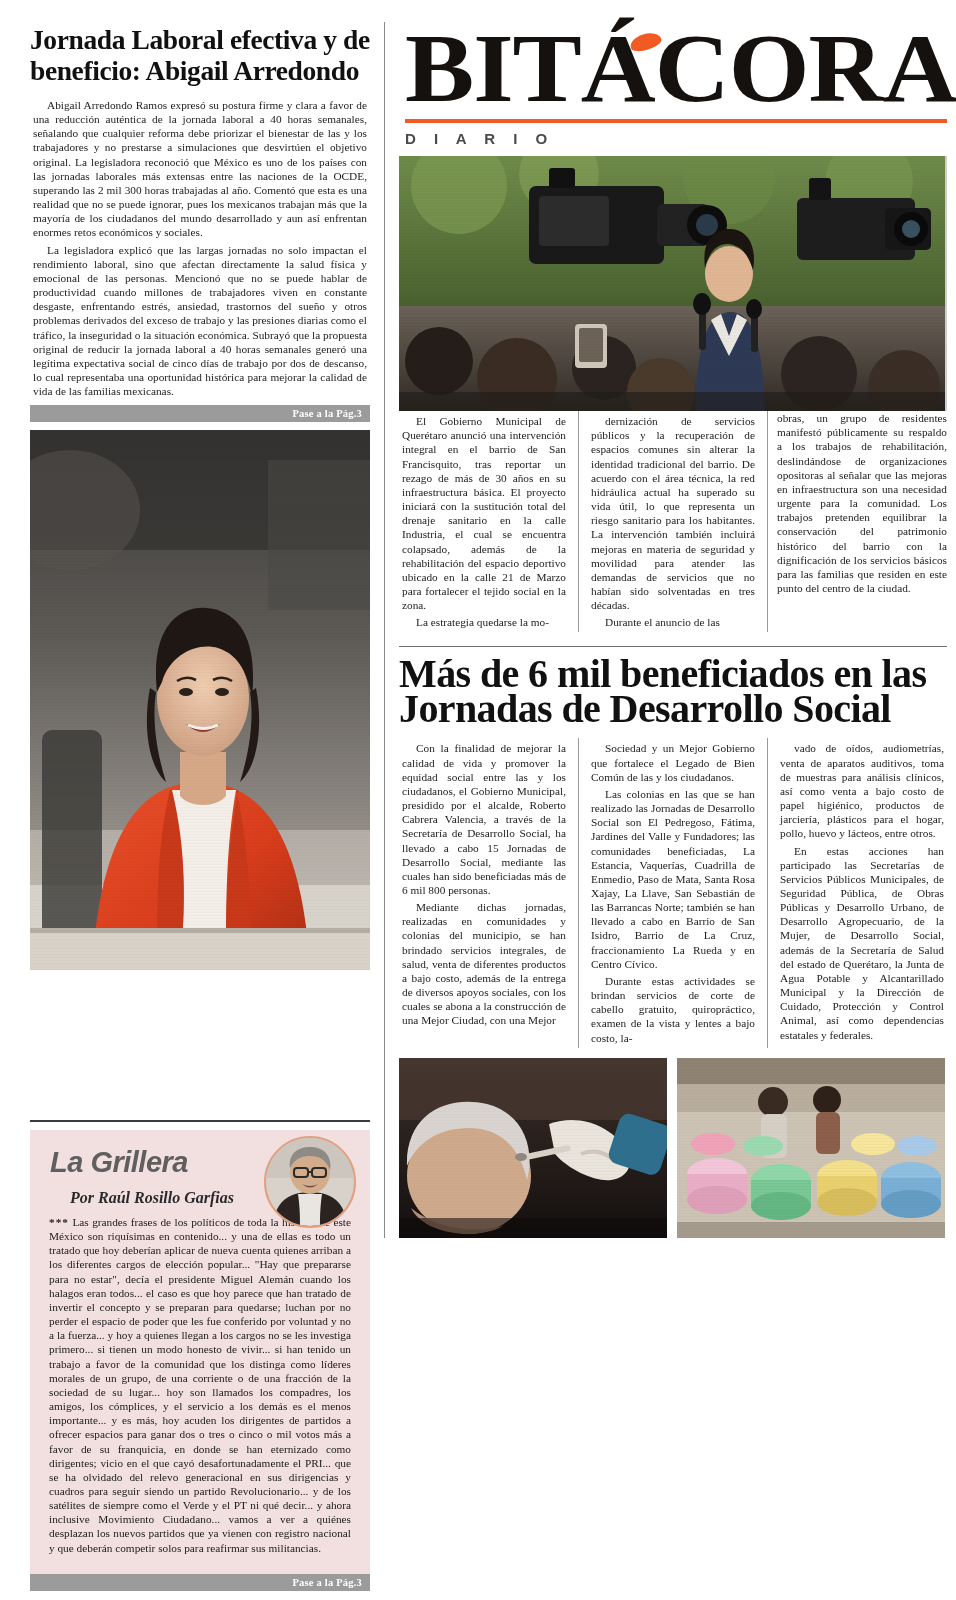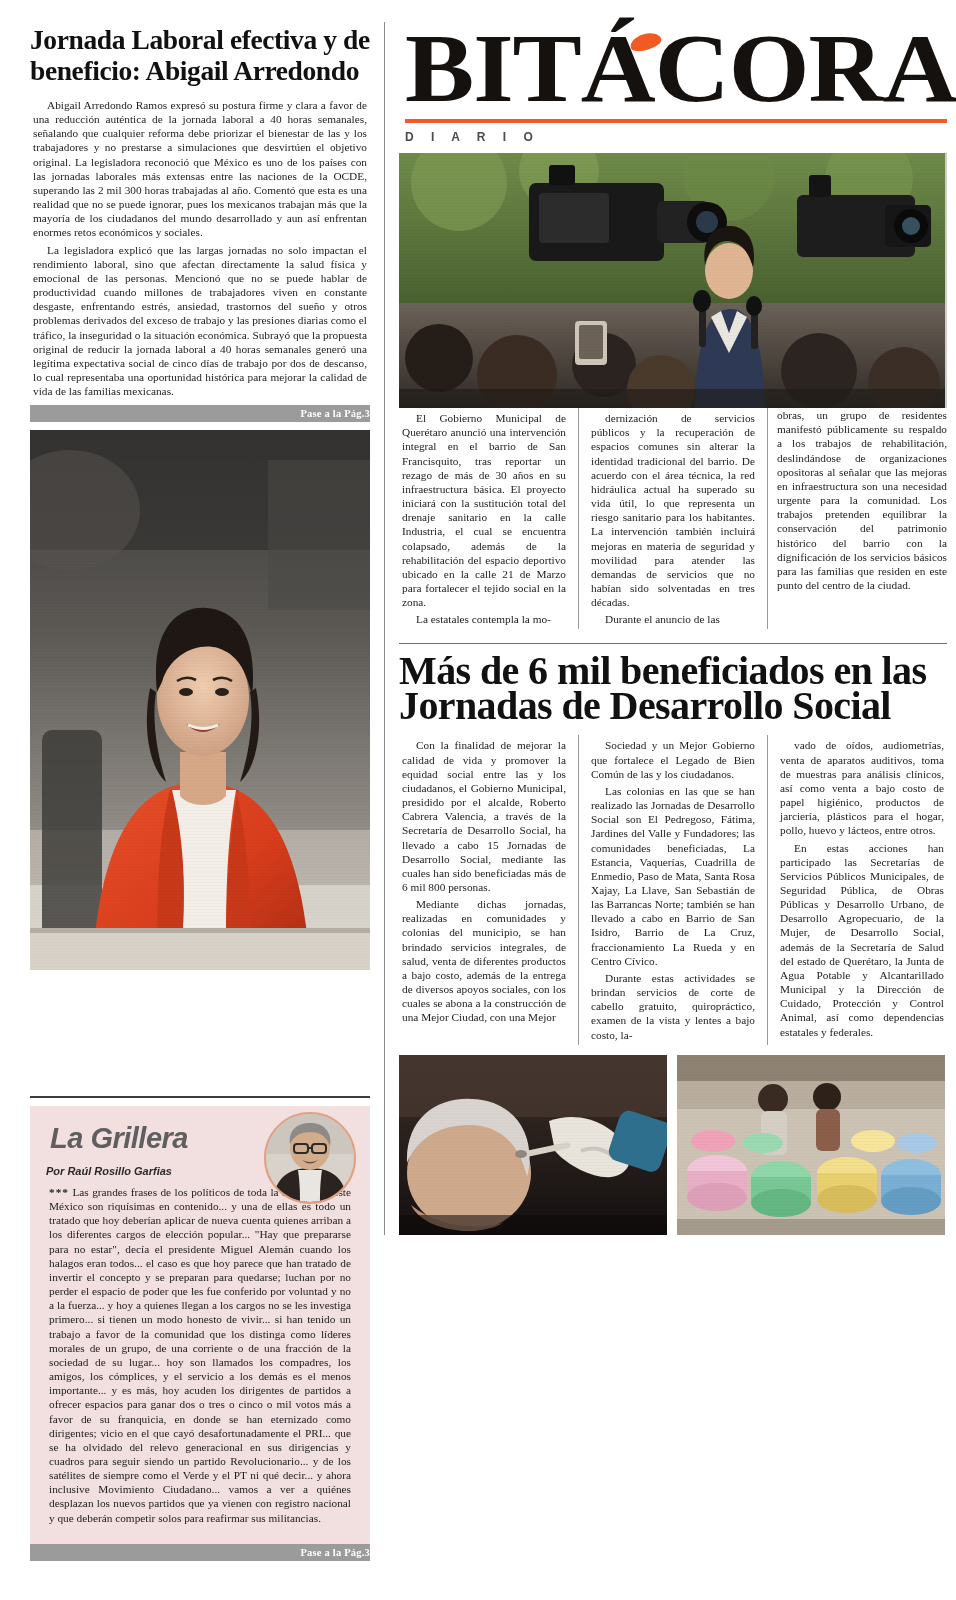--- a/index.html
+++ b/index.html
@@ -41,21 +41,21 @@
   .lead-body { margin-top: 2px; }
 
   
   .pase-bar {
     background: #9b9b9b;
     color: #ffffff;
     font-family: "Liberation Serif", serif;
     font-weight: bold;
     font-size: 10.5px;
     text-align: right;
-    padding: 3px 0 3px 0;
+    padding: 3px 8px 3px 0;
     letter-spacing: 0.2px;
     margin-top: 7px;
   }
 
   
   .photo { position:relative; overflow:hidden; background:#cfcfcf; }
   .photo .grain { position:absolute; inset:0; opacity:.35;
     background-image: repeating-linear-gradient(0deg, rgba(0,0,0,.06) 0 1px, transparent 1px 3px);
   }
 
@@ -78,21 +78,21 @@
     position:absolute;
     width: 30px; height: 16px;
     background: #f15a22;
     border-radius: 50% 50% 50% 50%/ 60% 60% 40% 40%;
     transform: rotate(-18deg);
     left: 212px; top: 12px;
   }
   .mast-rule { height: 4px; background:#f15a22; margin-top: 4px; }
   .mast-info { display:flex; align-items:center; justify-content:space-between; padding-top:7px; }
   .mast-date { font-family:"Liberation Sans", sans-serif; font-size: 12.6px; color:#1b1b1b; letter-spacing:.1px;}
-  .mast-diario { font-family:"Liberation Sans", sans-serif; font-weight:bold; font-size:12px;
+  .mast-diario { font-family:"Liberation Sans", sans-serif; font-weight:bold; font-size:15px;
      letter-spacing: 7px; color:#4b4b4b; padding-right: 3px;}
 
   
   .main-head { font-size: 58px; line-height: 61px; margin: 10px 0 16px 0; letter-spacing:-1.2px;}
 
   
   .col3 { display:flex; gap: 0; }
   .col3 .c { width: 170px; flex:0 0 170px; }
   .col3 .sep { width:1px; background:#9a9a9a; margin:0 9px; flex:0 0 1px; }
 
@@ -108,22 +108,22 @@
     position: relative;
     margin-top: 8px;
   }
   .grillera-title {
     font-family:"Liberation Sans", sans-serif;
     font-style: italic; font-weight:bold;
     font-size: 29px; color:#5f5f5f; letter-spacing:-0.5px;
     margin: 2px 0 0 4px;
   }
   .grillera-by {
-    font-family:Liberation Sans, sans-serif; font-weight:bold; font-style:italic;
-    font-size: 11px; color:#2a2a2a; text-align:left; margin: 10px 96px 8px 0;
+    font-family:Liberation Serif, serif; font-weight:bold; font-style:italic;
+    font-size: 16px; color:#2a2a2a; text-align:center; margin: 10px 96px 8px 0;
   }
   .grillera-avatar {
     position:absolute; right: 14px; top: 6px;
     width: 92px; height:92px; border-radius:50%;
     border: 2px solid #e2a07e; overflow:hidden; background:#b9b4b0;
   }
   .grillera-text { margin-top: 2px; }
   .grillera-text p { text-indent: 0; }
   .stars { font-weight:bold; letter-spacing:1px; }
 
@@ -275,21 +275,21 @@
           <rect x="0" y="236" width="546" height="19" fill="#1e1a17" opacity=".6"></rect>
         </svg>
         <div class="grain"></div>
       </div>
 
 
       <div class="col3">
         <div class="c body-text">
           <div>
               <p>El Gobierno Municipal de Querétaro anunció una intervención integral en el barrio de San Francisquito, tras reportar un rezago de más de 30 años en su infraestructura básica. El proyecto iniciará con la sustitución total del drenaje sanitario en la calle Industria, el cual se encuentra colapsado, además de la rehabilitación del espacio deportivo ubicado en la calle 21 de Marzo para fortalecer el tejido social en la zona.</p>
-              <p>La estatales contempla la mo-</p>
+              <p>La estrategia quedarse la mo-</p>
             </div>
         </div>
         <div class="sep"></div>
         <div class="c body-text">
           <div>
               <p>dernización de servicios públicos y la recuperación de espacios comunes sin alterar la identidad tradicional del barrio. De acuerdo con el área técnica, la red hidráulica actual ha superado su vida útil, lo que representa un riesgo sanitario para los habitantes. La intervención también incluirá mejoras en materia de seguridad y movilidad para atender las demandas de servicios que no habían sido solventadas en tres décadas.</p>
               <p>Durante el anuncio de las</p>
             </div>
         </div>
         <div class="sep"></div>
@@ -383,21 +383,21 @@
             <ellipse cx="196" cy="86" rx="22" ry="11" fill="#f6e59a"></ellipse>
             <ellipse cx="240" cy="88" rx="20" ry="10" fill="#a8c9e8"></ellipse>
             <rect x="0" y="164" width="268" height="16" fill="#8a8072" opacity=".6"></rect>
           </svg>
           <div class="grain"></div>
         </div>
       </div>
     </div>
   </div>
 
-  <div style="position:absolute; left:30px; top:1086px; width:340px;">
+  <div style="position:absolute; left:30px; top:1110px; width:340px;">
 
     <div class="grillera-rule"></div>
 
     <div class="grillera">
       <div class="grillera-avatar">
         <svg width="88" height="88" viewBox="0 0 88 88">
           <rect width="88" height="88" fill="#d8d2cb"></rect>
           <rect x="0" y="0" width="88" height="40" fill="#cdc6be"></rect>
 
           <path d="M6 88 C10 62 24 54 44 54 C64 54 78 62 82 88 Z" fill="#2a2320"></path>

